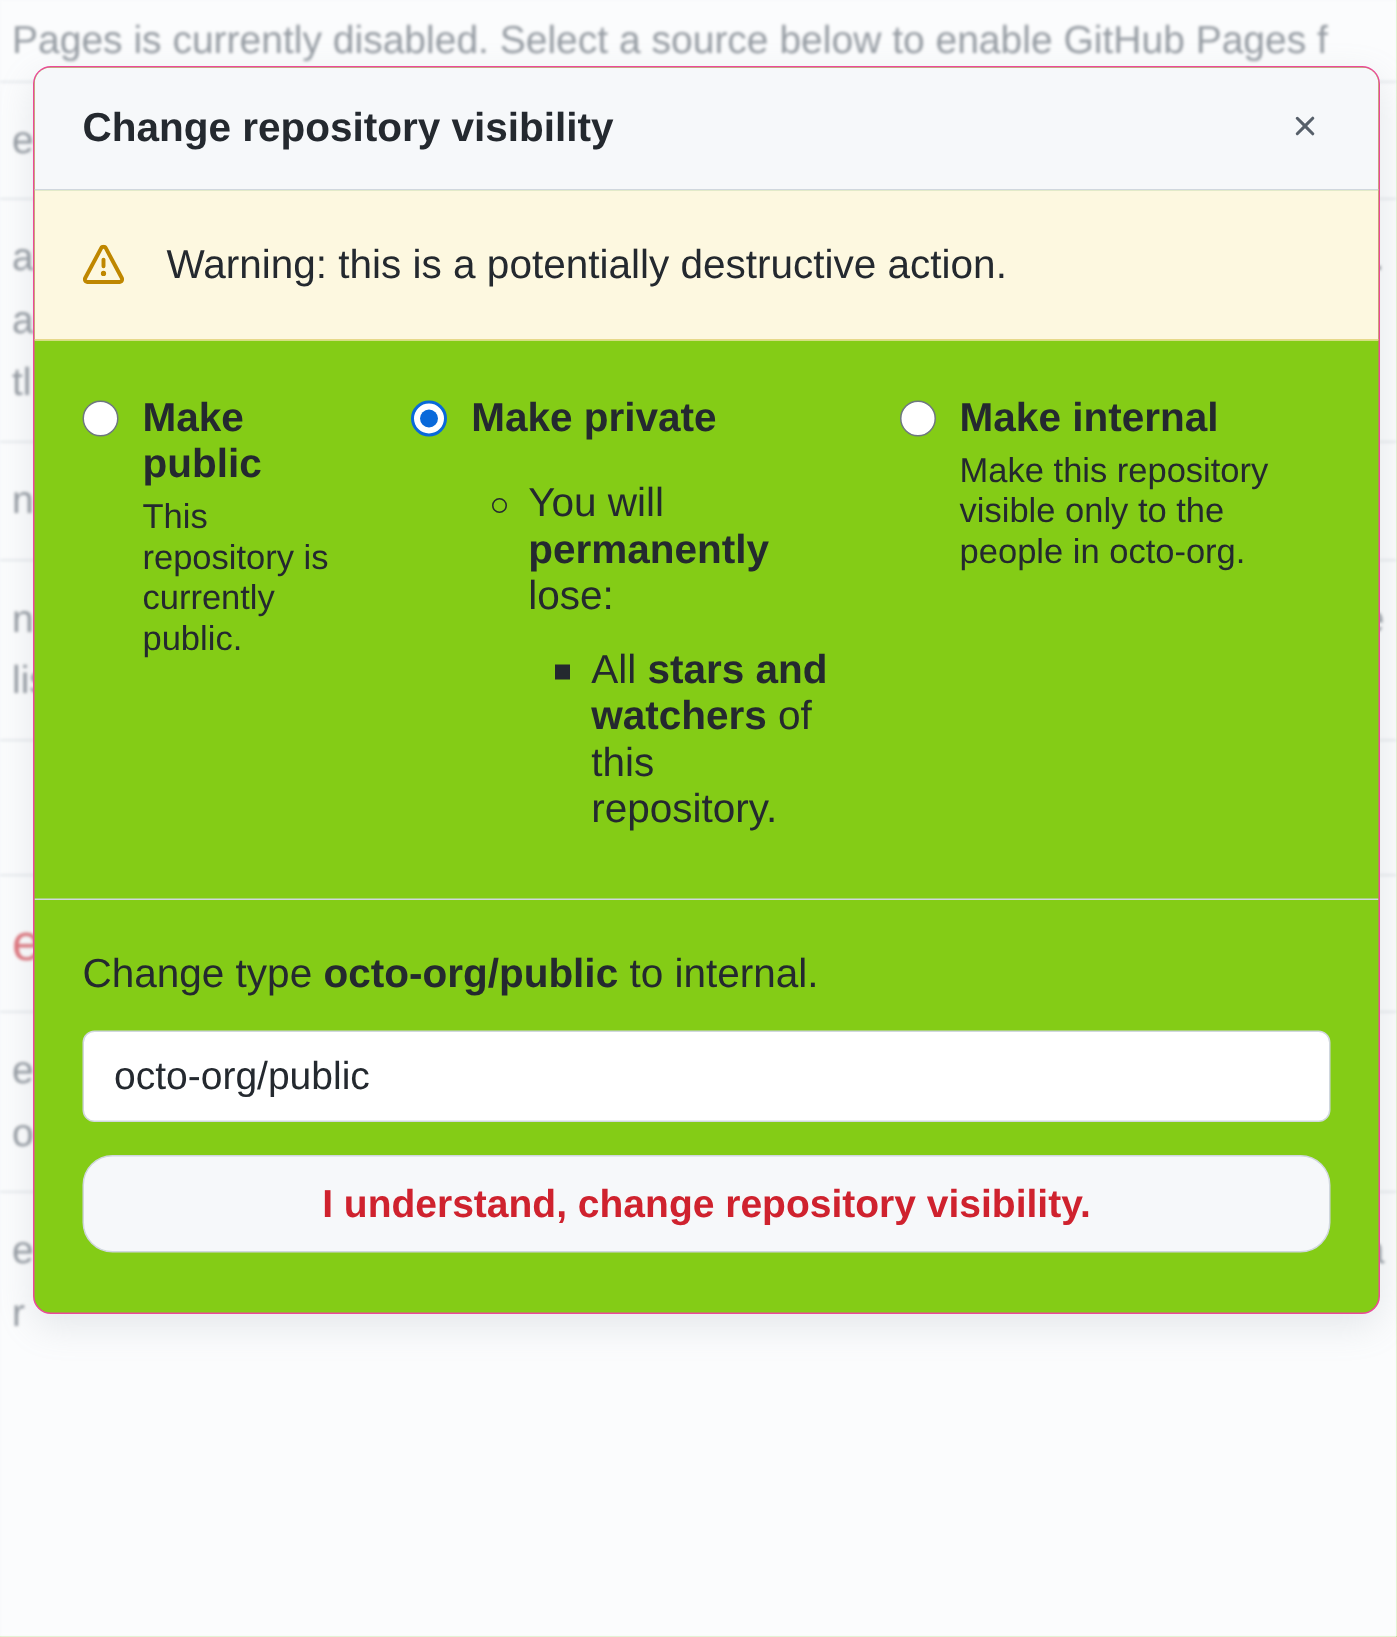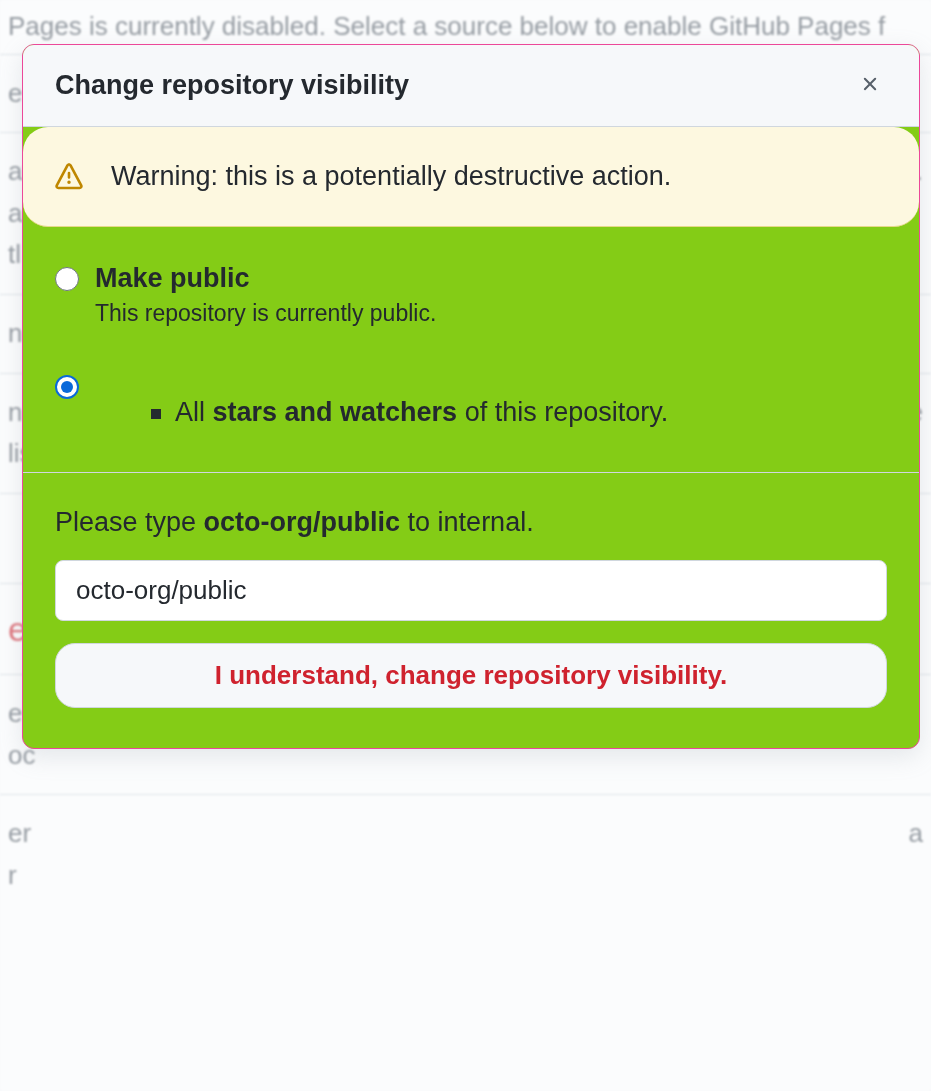--- a/index.html
+++ b/index.html
@@ -34,26 +34,25 @@
   .close-btn { background: none; border: none; cursor: pointer; padding: 6px; color: #57606a; display: flex; align-items: center; justify-content: center; }
   .close-btn svg { width: 22px; height: 22px; }
 
   .warning-banner {
     display: flex;
     align-items: center;
     gap: 28px;
     padding: 34px 32px;
     background: #fdf8e0;
     border-bottom: 1px solid #e7d98a;
-    border-radius: 25px;
   }
   .warning-banner .icon { flex-shrink: 0; width: 28px; height: 28px; color: #bf8700; }
   .warning-text { font-size: 27px; color: #24292f; }
 
-  .options { padding: 36px 32px 44px 32px; display: flex; flex-direction: column; gap: 44px; }
+  .options { padding: 36px 32px 44px 32px; display: flex; gap: 44px; }
   .option { display: flex; align-items: flex-start; gap: 16px; }
   .radio { flex-shrink: 0; width: 24px; height: 24px; border-radius: 50%; border: 1.5px solid #6e7781; background: #fff; margin-top: 4px; position: relative; }
   .radio.selected { border: 2px solid #0969da; }
   .radio.selected::after { content: ""; position: absolute; top: 50%; left: 50%; transform: translate(-50%, -50%); width: 12px; height: 12px; background: #0969da; border-radius: 50%; }
   .option-body { flex: 1; }
   .option-title { font-size: 27px; font-weight: 600; color: #24292f; margin-bottom: 6px; }
   .option-desc { font-size: 23px; color: #24292f; font-weight: 400; }
 
   .consequence-list { margin-top: 26px; padding-left: 14px; }
   .conseq-item { display: flex; align-items: flex-start; gap: 14px; font-size: 27px; margin-bottom: 18px; }
@@ -150,35 +149,49 @@
       <div class="radio"></div>
       <div class="option-body">
         <div class="option-title">Make public</div>
         <div class="option-desc">This repository is currently public.</div>
       </div>
     </div>
 
     <div class="option">
       <div class="radio selected"></div>
       <div class="option-body">
+        <div class="option-title">Make private</div>
         <div class="consequence-list">
+          <div class="conseq-item">
+            <div class="conseq-bullet"></div>
+            <div>
+              <span>You will </span><b>permanently</b><span> lose:</span>
+            </div>
+          </div>
           <div class="conseq-sub">
             <div class="conseq-square"></div>
             <div>
               <span>All </span><b>stars and watchers</b><span> of this repository.</span>
             </div>
           </div>
         </div>
       </div>
     </div>
 
+    <div class="option">
+      <div class="radio"></div>
+      <div class="option-body">
+        <div class="option-title">Make internal</div>
+        <div class="option-desc">Make this repository visible only to the people in octo-org.</div>
+      </div>
+    </div>
 
   </div>
 
   <div class="modal-footer">
     <div class="confirm-prompt">
-      <span>Please type </span><b>octo-org/public</b><span> to internal.</span>
+      <span>Change type </span><b>octo-org/public</b><span> to internal.</span>
     </div>
     <input class="confirm-input" type="text" value="octo-org/public" style="">
     <button class="confirm-button">I understand, change repository visibility.</button>
   </div>
 
 </div>
 
 </body></html>

